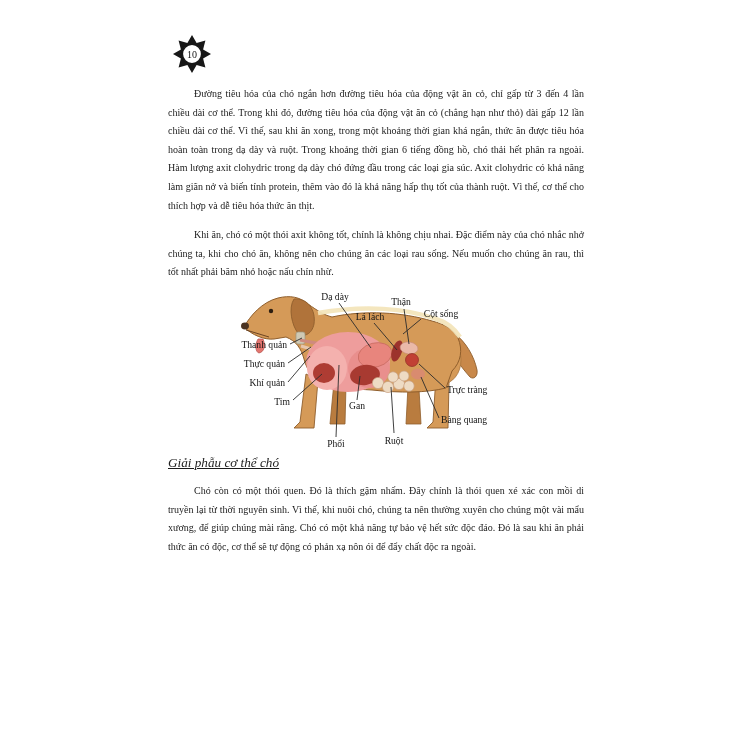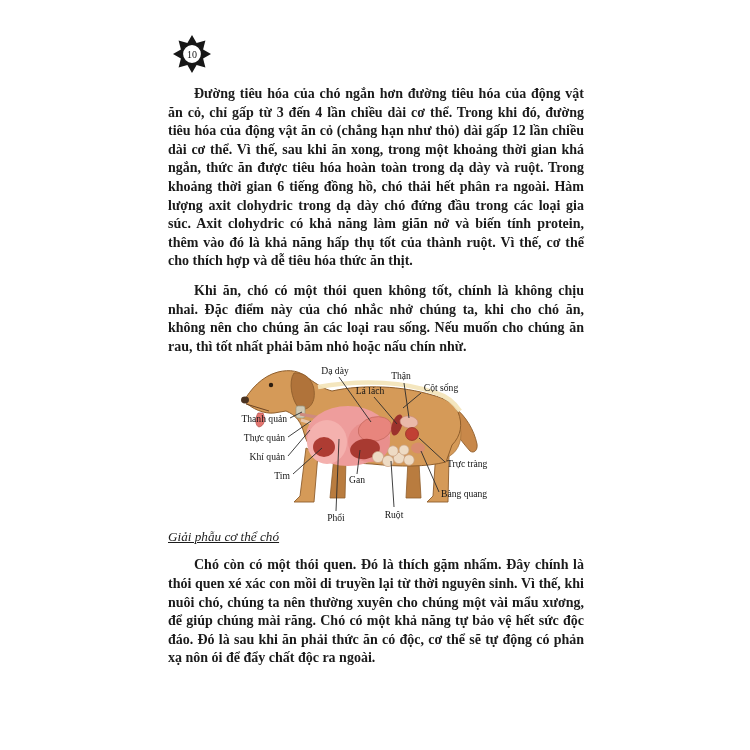--- a/index.html
+++ b/index.html
@@ -15,22 +15,22 @@
     margin-left:60px;height:26px;border-bottom:1.6px solid #3f3f3f;
     text-align:right;
   }
   .header-title{
     font-style:italic;font-weight:bold;font-size:16.5px;color:#333;
     letter-spacing:0.5px;line-height:26px;padding-right:4px;
   }
   
   .text-block{margin-top:19px;}
   p.para{
-    margin:11px 0 0;font-size:14px;line-height:18.6px;
-    text-align:justify;text-indent:26px;font-weight:bold;
+    margin:11px 0 0;font-size:10px;line-height:18.6px;
+    text-align:justify;text-indent:26px;
   }
   p.para.first{margin-top:0;}
   p.para.continued{text-align-last:justify;}
   
   .figure{margin-top:6px;text-decoration:underline;}
   .figure svg{display:block;}
   .fig-label{font-family:"Liberation Serif",serif;font-size:9.6px;fill:#141414;}
   .leader{stroke:#2b2b2b;stroke-width:0.9;fill:none;}
   .fig-caption{
     font-style:italic;font-size:13.2px;color:#222;
@@ -45,21 +45,21 @@
   <div class="page-header">
     <svg class="badge" viewBox="0 0 40 40">
       <polygon fill="#171717" points="20,1 24.6,8.9 33.4,6.6 31.1,15.4 39,20 31.1,24.6 33.4,33.4 24.6,31.1 20,39 15.4,31.1 6.6,33.4 8.9,24.6 1,20 8.9,15.4 6.6,6.6 15.4,8.9"></polygon>
       <circle cx="20" cy="20" r="9.6" fill="#ffffff" stroke="#171717" stroke-width="1.4"></circle>
       <text x="20" y="23.6" text-anchor="middle" font-size="10" font-family="Liberation Serif, serif" fill="#111">10</text>
     </svg>
   </div>
 
   <div class="text-block">
     <p class="para first">Đường tiêu hóa của chó ngắn hơn đường tiêu hóa của động vật ăn cỏ, chỉ gấp từ 3 đến 4 lần chiều dài cơ thể. Trong khi đó, đường tiêu hóa của động vật ăn cỏ (chẳng hạn như thỏ) dài gấp 12 lần chiều dài cơ thể. Vì thế, sau khi ăn xong, trong một khoảng thời gian khá ngắn, thức ăn được tiêu hóa hoàn toàn trong dạ dày và ruột. Trong khoảng thời gian 6 tiếng đồng hồ, chó thải hết phân ra ngoài. Hàm lượng axit clohydric trong dạ dày chó đứng đầu trong các loại gia súc. Axit clohydric có khả năng làm giãn nở và biến tính protein, thêm vào đó là khả năng hấp thụ tốt của thành ruột. Vì thế, cơ thể cho thích hợp và dễ tiêu hóa thức ăn thịt.</p>
-    <p class="para">Khi ăn, chó có một thói quen không tốt, chính là không chịu nhai. Đặc điểm này của chó nhắc nhở chúng ta, khi cho chó ăn, không nên cho chúng ăn các loại rau sống. Nếu muốn cho chúng ăn rau, thì tốt nhất phải băm nhỏ hoặc nấu chín nhừ.</p>
+    <p class="para">Khi ăn, chó có một thói axit không tốt, chính là không chịu nhai. Đặc điểm này của chó nhắc nhở chúng ta, khi cho chó ăn, không nên cho chúng ăn các loại rau sống. Nếu muốn cho chúng ăn rau, thì tốt nhất phải băm nhỏ hoặc nấu chín nhừ.</p>
 
     <div class="figure">
       <svg width="416" height="166" viewBox="0 0 416 166">
 
         <g>
           <path d="M166,94 L162,136 L177,136 L178,97 Z" fill="#b97c3f" stroke="#8f5e2c" stroke-width="0.8"></path>
           <path d="M240,98 L238,136 L253,136 L251,101 Z" fill="#b97c3f" stroke="#8f5e2c" stroke-width="0.8"></path>
         </g>
 
         <path d="M286,45 C298,54 306,68 309,82 C310,88 306,92 302,89 C293,79 284,66 279,56 Z" fill="#c8884a" stroke="#8f5e2c" stroke-width="0.9"></path>

